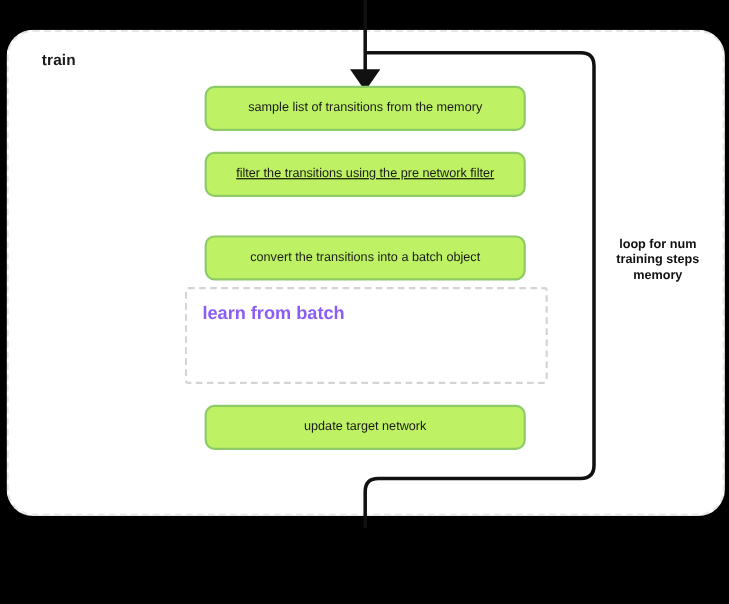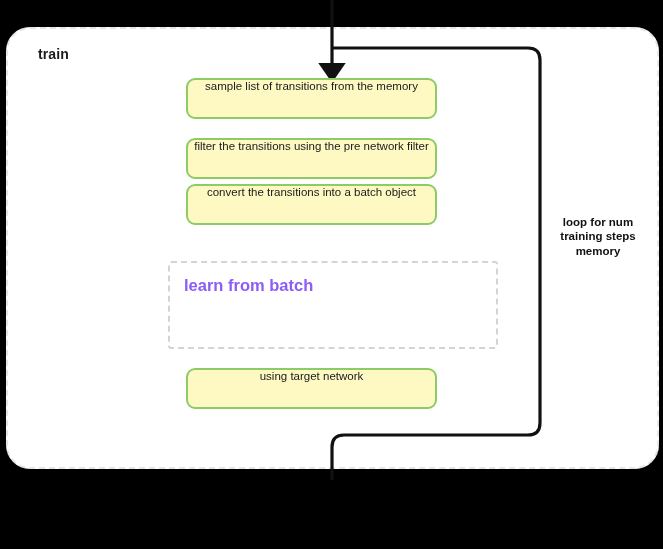--- a/index.html
+++ b/index.html
@@ -40,39 +40,40 @@
     font-weight: bold;
     color: #1a1a1a;
     letter-spacing: 0.1px;
     line-height: 1;
   }
 
   
   .step-box {
     position: absolute;
     left: 186px;
-    width: 251px;
+    width: 292px;
     height: 41px;
-    background: #fef9c3;
+    background: #bef264;
     border: 2.5px solid #8ecb67;
     border-radius: 9px;
     box-sizing: border-box;
     display: flex;
+    align-items: center;
     justify-content: center;
   }
   .step-box span {
     font-size: 11.5px;
     color: #1a1a1a;
     line-height: 1.2;
     text-align: center;
   }
 
   #step-sample  { top: 78px; }
-  #step-filter  { top: 138px; }
-  #step-convert { top: 184px; }
+  #step-filter  { top: 138px; text-decoration: underline; }
+  #step-convert { top: 214px; }
   #step-update  { top: 368px; }
 
   
   #learn-group {
     position: absolute;
     left: 168px;
     top: 261px;
     width: 330px;
     height: 88px;
     background: #ffffff;
@@ -145,18 +146,18 @@
 
   <div class="step-box" id="step-convert">
     <span>convert the transitions into a batch object</span>
   </div>
 
   <div id="learn-group">
     <div id="learn-group-title">learn from batch</div>
   </div>
 
   <div class="step-box" id="step-update">
-    <span>using target network</span>
+    <span>update target network</span>
   </div>
 
   <div id="loop-label">loop for num training steps memory</div>
 
 </div>
 
 </body></html>

